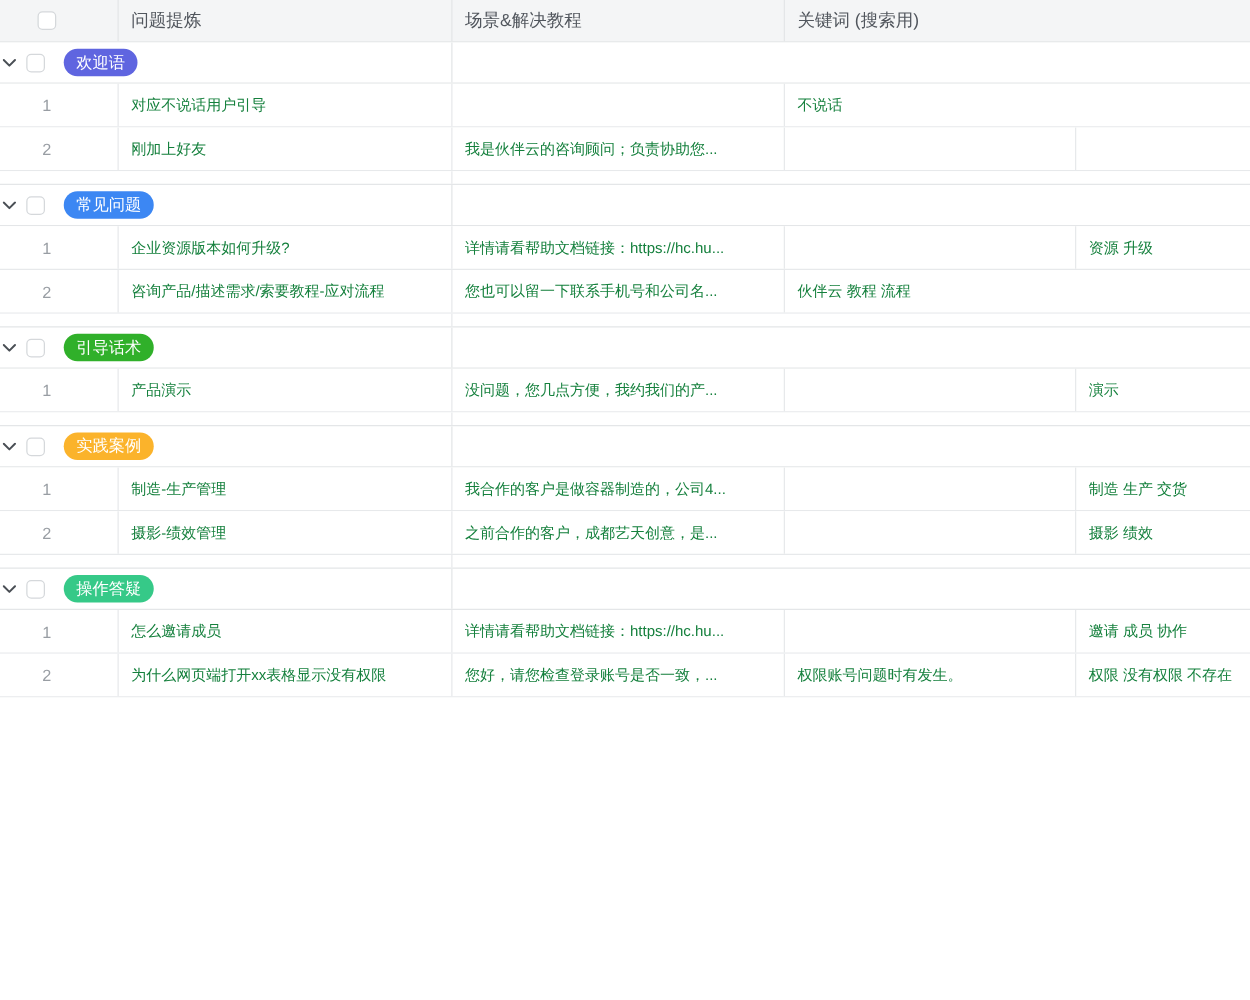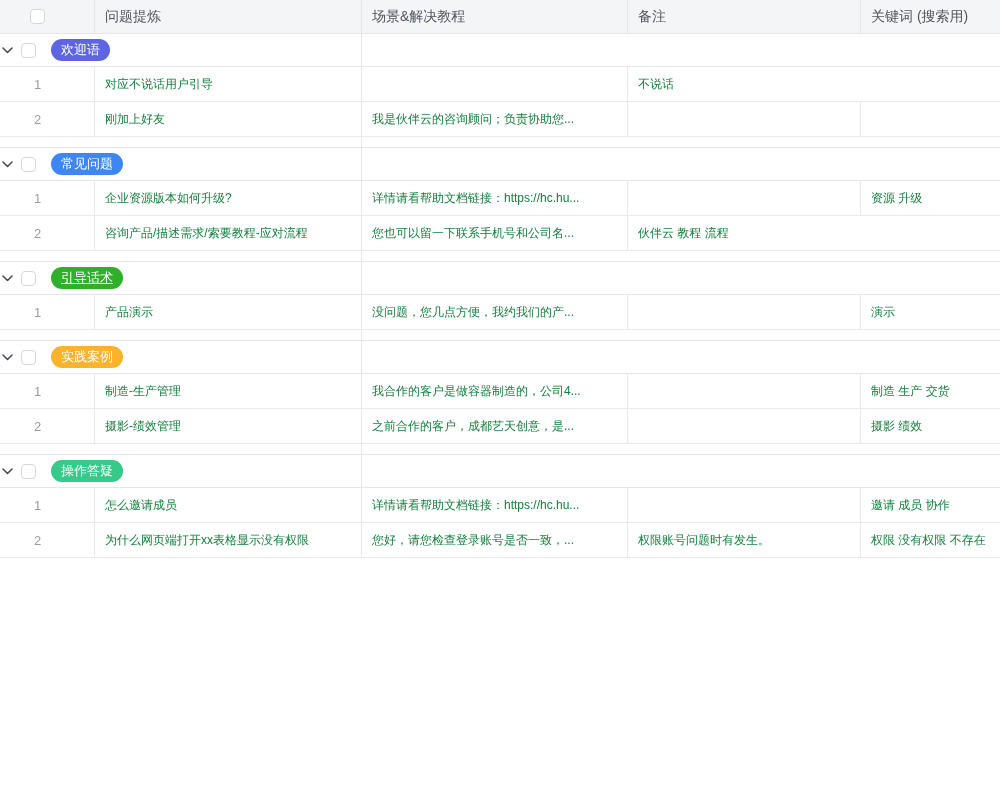--- a/index.html
+++ b/index.html
@@ -78,21 +78,20 @@
 
 <div class="canvas">
   <div class="panel">
 
     <div class="hdr grid5">
       <div class="hcell hnum">
         <span class="checkbox"></span>
       </div>
       <div class="hcell">问题提炼</div>
       <div class="hcell">场景&amp;解决教程</div>
-      <div class="hcell">备注</div>
       <div class="hcell last">关键词 (搜索用)</div>
     </div>
 
     <div class="tbody" id="tbody">
   <div class="gblock">
     <div class="grow">
       <div class="gleft">
         <span class="chev">
           <svg width="11" height="7" viewBox="0 0 11 7">
                   <polyline points="1,1 5.5,5.5 10,1" fill="none" stroke="#4a4f55" stroke-width="1.6" stroke-linecap="round" stroke-linejoin="round"></polyline>
@@ -166,21 +165,21 @@
 
   <div class="gblock">
     <div class="grow">
       <div class="gleft">
         <span class="chev">
           <svg width="11" height="7" viewBox="0 0 11 7">
                   <polyline points="1,1 5.5,5.5 10,1" fill="none" stroke="#4a4f55" stroke-width="1.6" stroke-linecap="round" stroke-linejoin="round"></polyline>
                 </svg>
         </span>
         <span class="checkbox"></span>
-        <span class="badge" style="background: rgb(48, 176, 42); text-decoration: underline;">引导话术</span>
+        <span class="badge" style="background: rgb(48, 176, 42);">引导话术</span>
       </div>
       <div class="gright"></div>
     </div>
     <div class="rows">
   <div class="drow grid5">
     <div class="cnumwrap">
                 <div class="cell cnum">1</div>
               </div>
     <div class="cell">产品演示</div>
     <div class="cell">没问题，您几点方便，我约我们的产...</div>

